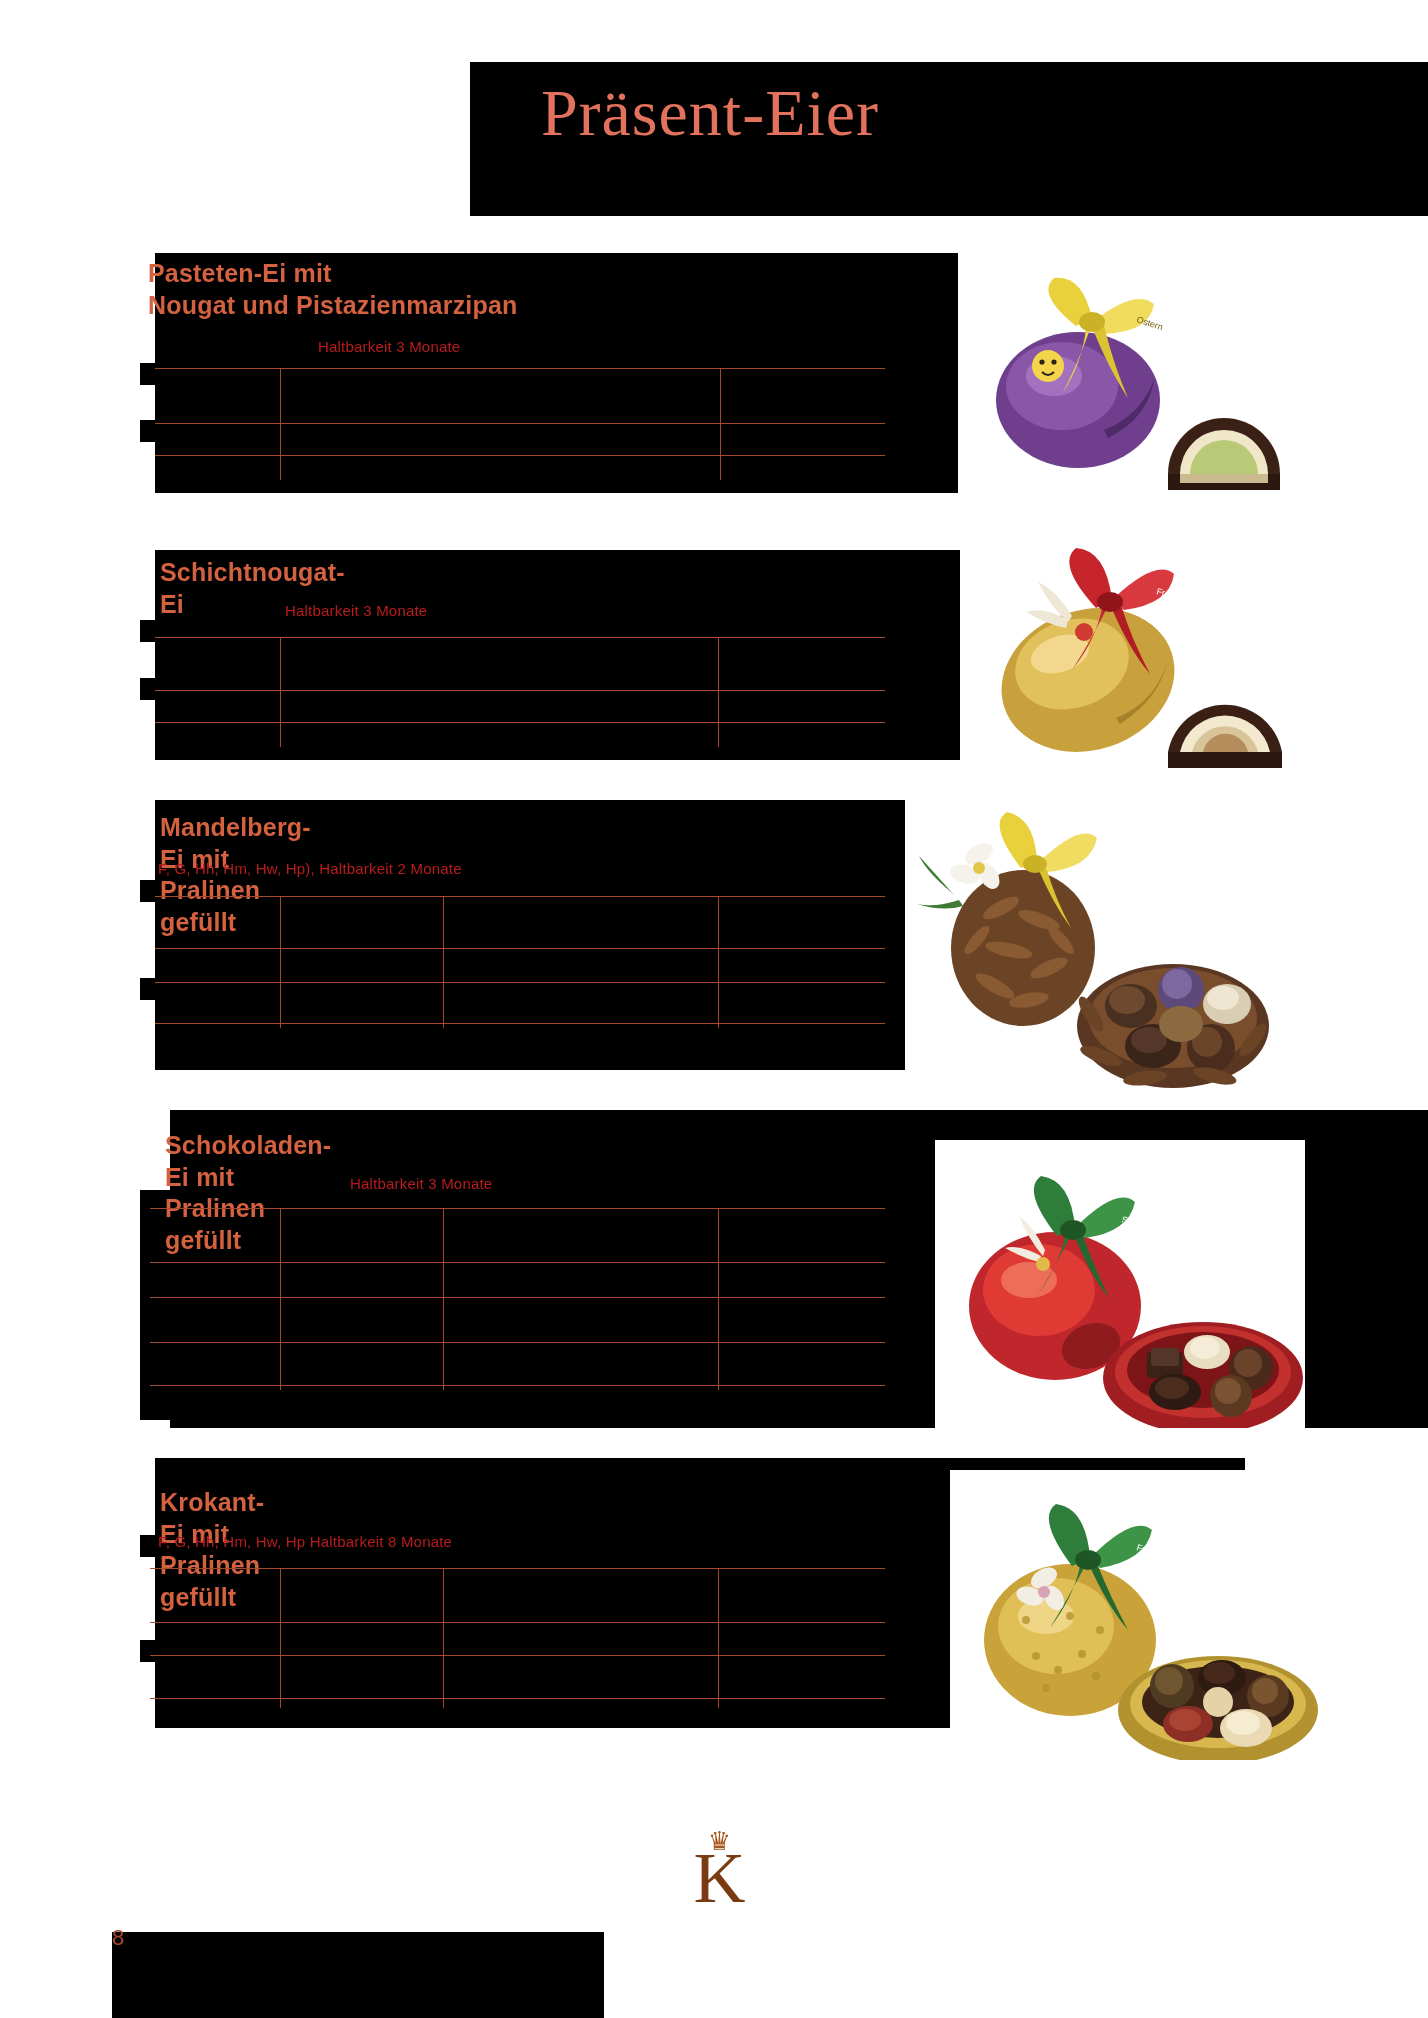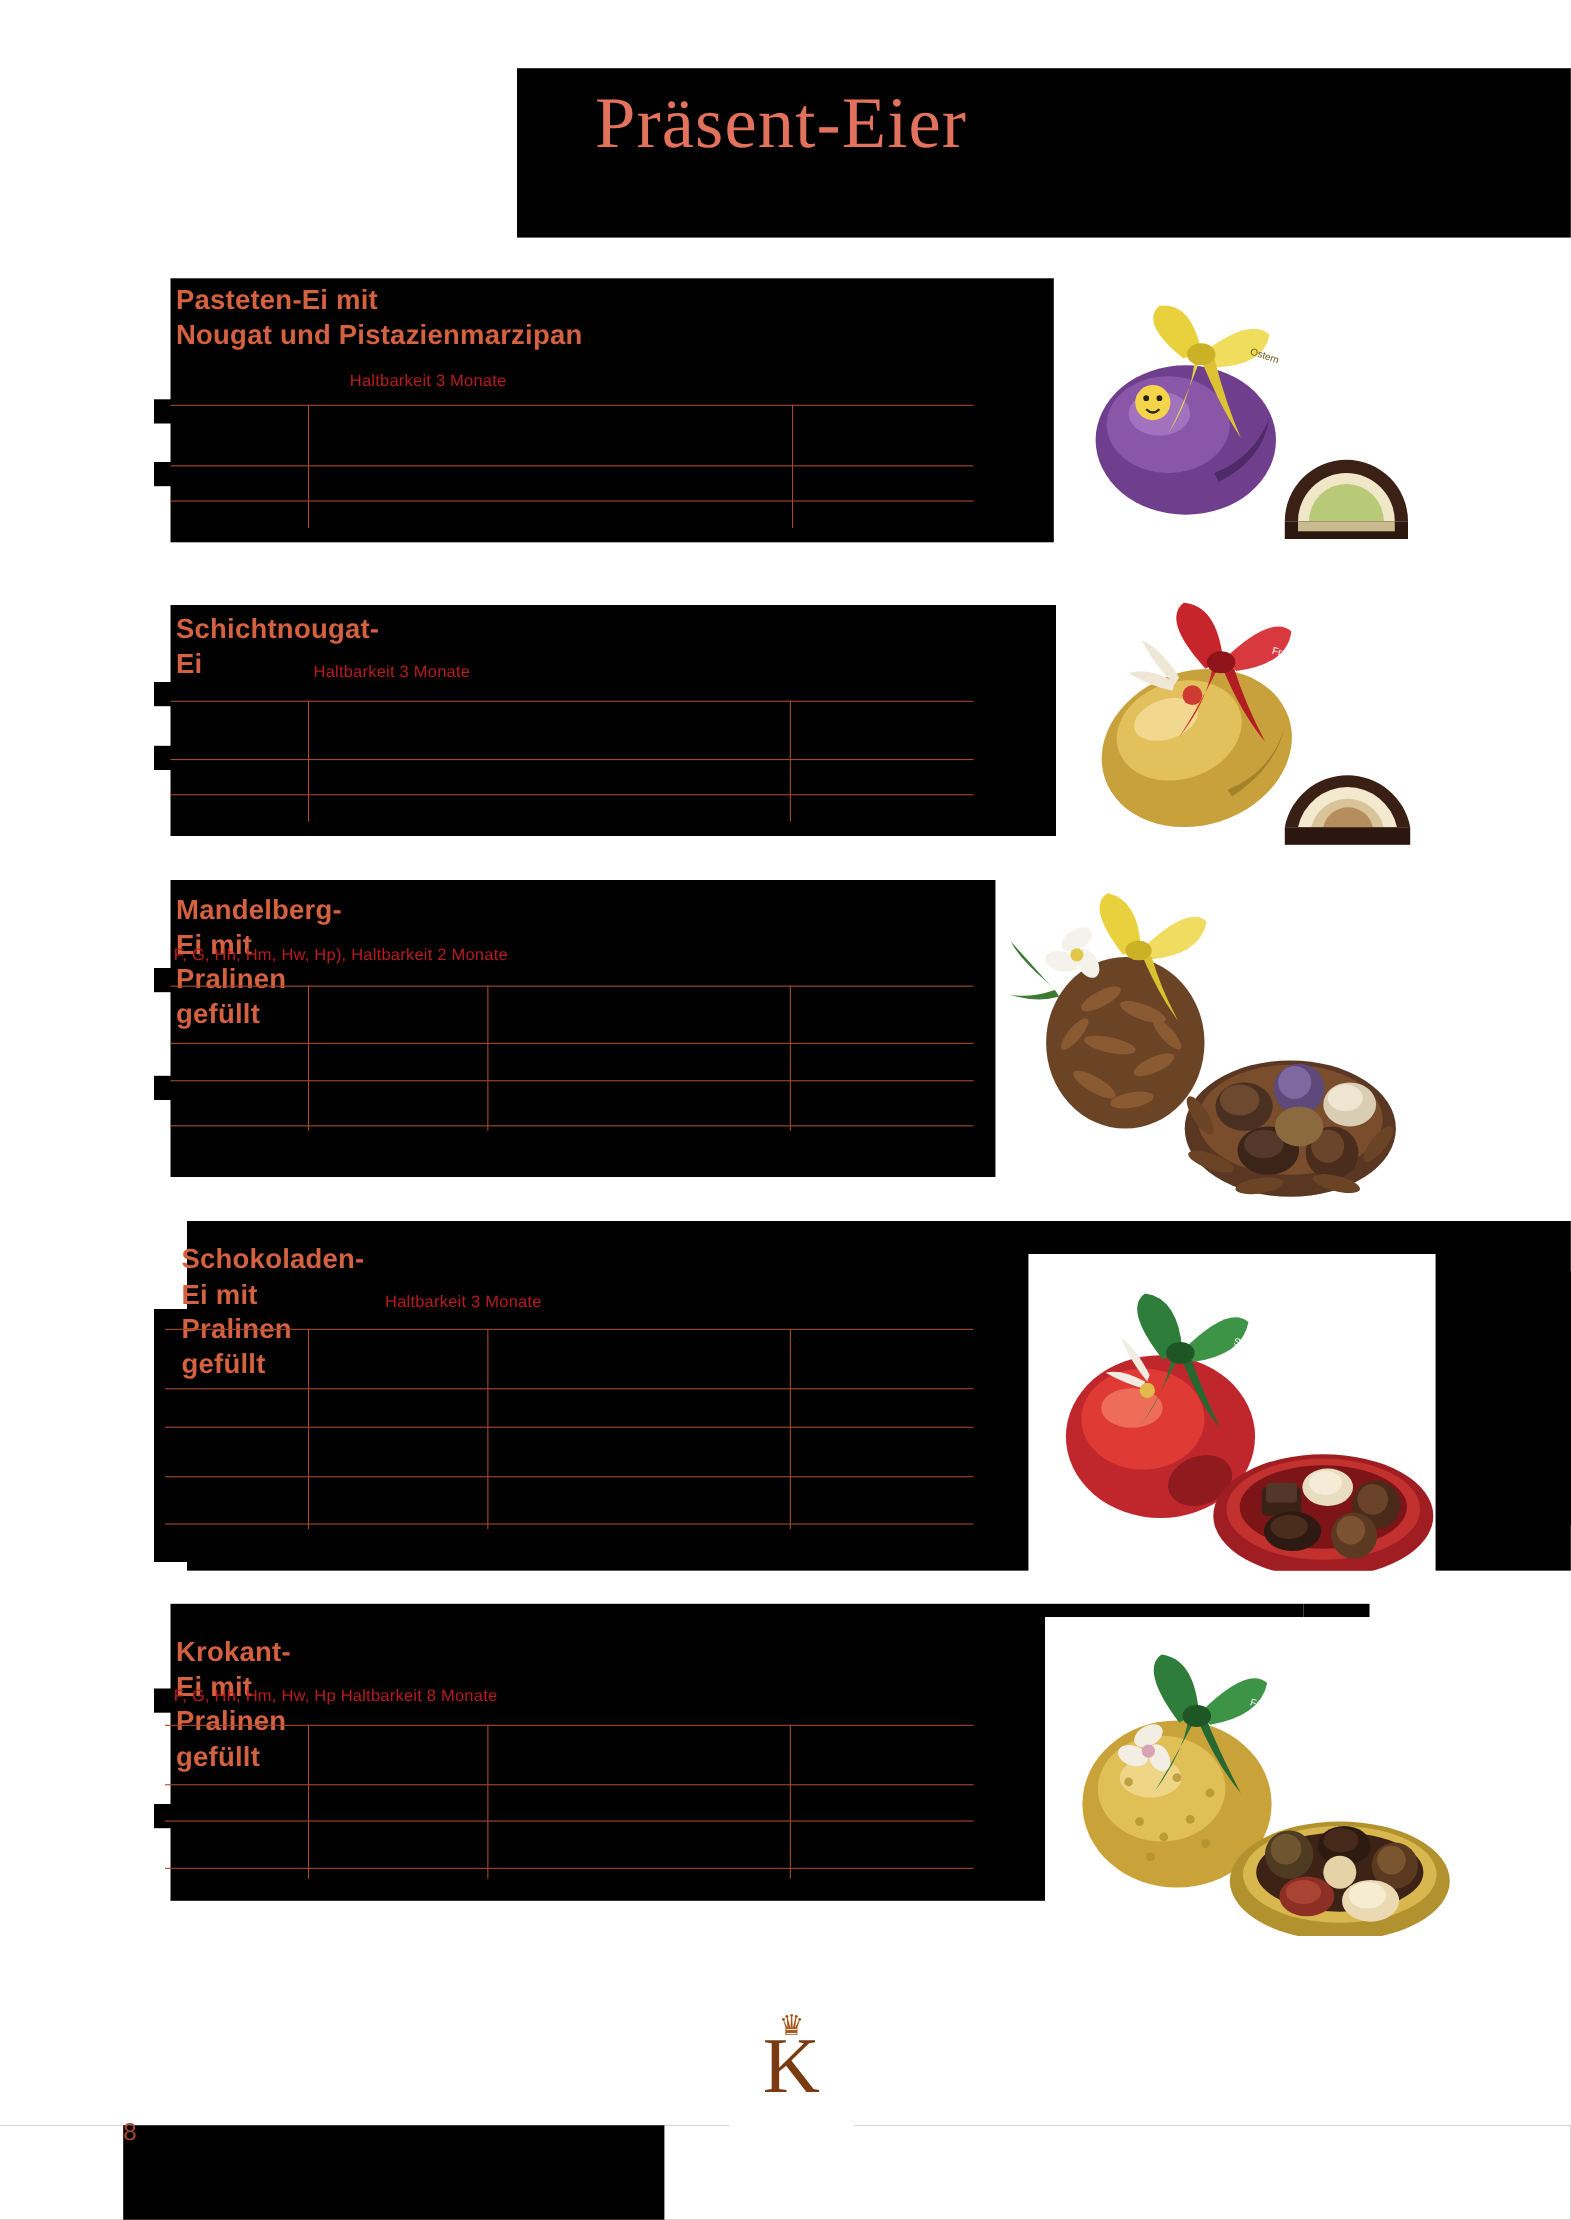--- a/index.html
+++ b/index.html
@@ -147,21 +147,21 @@
 
   <div class="masthead">
     <div class="masthead-title">Präsent-Eier</div>
   </div>
 
   <div class="product">
     <div class="panel" style="left:155px; top:253px; width:845px; height:240px;"></div>
     <div class="panel" style="left:140px; top:363px; width:16px; height:22px;"></div>
     <div class="panel" style="left:140px; top:420px; width:16px; height:22px;"></div>
 
-    <div class="product-title" style="left:160px; top:258px; width:620px;">Pasteten-Ei mit
+    <div class="product-title" style="left:148px; top:258px; width:620px;">Pasteten-Ei mit
 Nougat und Pistazienmarzipan</div>
     <div class="product-sub" style="left:318px; top:338px;">Haltbarkeit 3 Monate</div>
 
     <div class="rule-h" style="left:155px; top:368px; width:730px;"></div>
     <div class="rule-h" style="left:155px; top:423px; width:730px;"></div>
     <div class="rule-h" style="left:155px; top:455px; width:730px;"></div>
     <div class="rule-v" style="left:280px; top:368px; height:112px;"></div>
     <div class="rule-v" style="left:720px; top:368px; height:112px;"></div>
 
     <div class="photo" style="left:958px; top:248px; width:325px; height:262px;">

